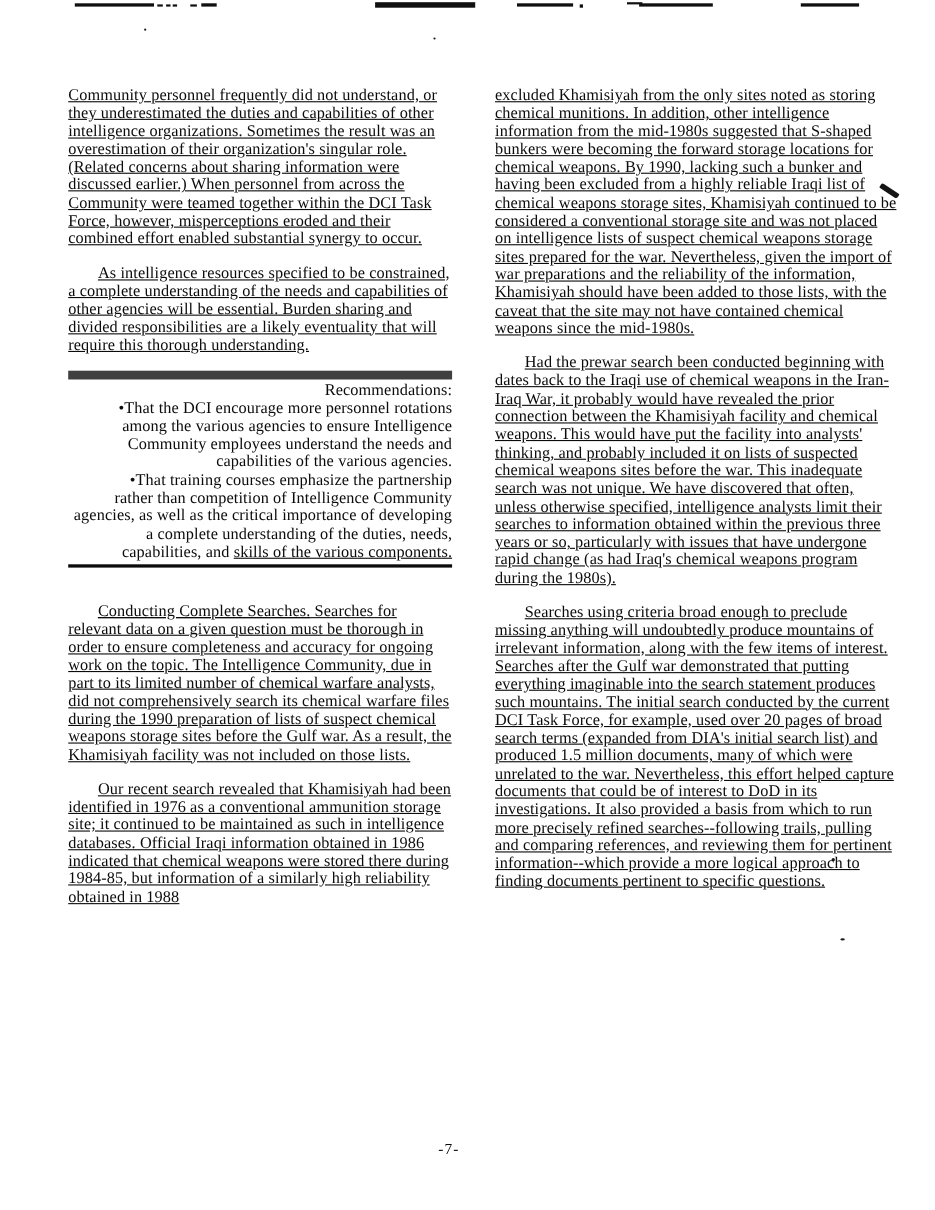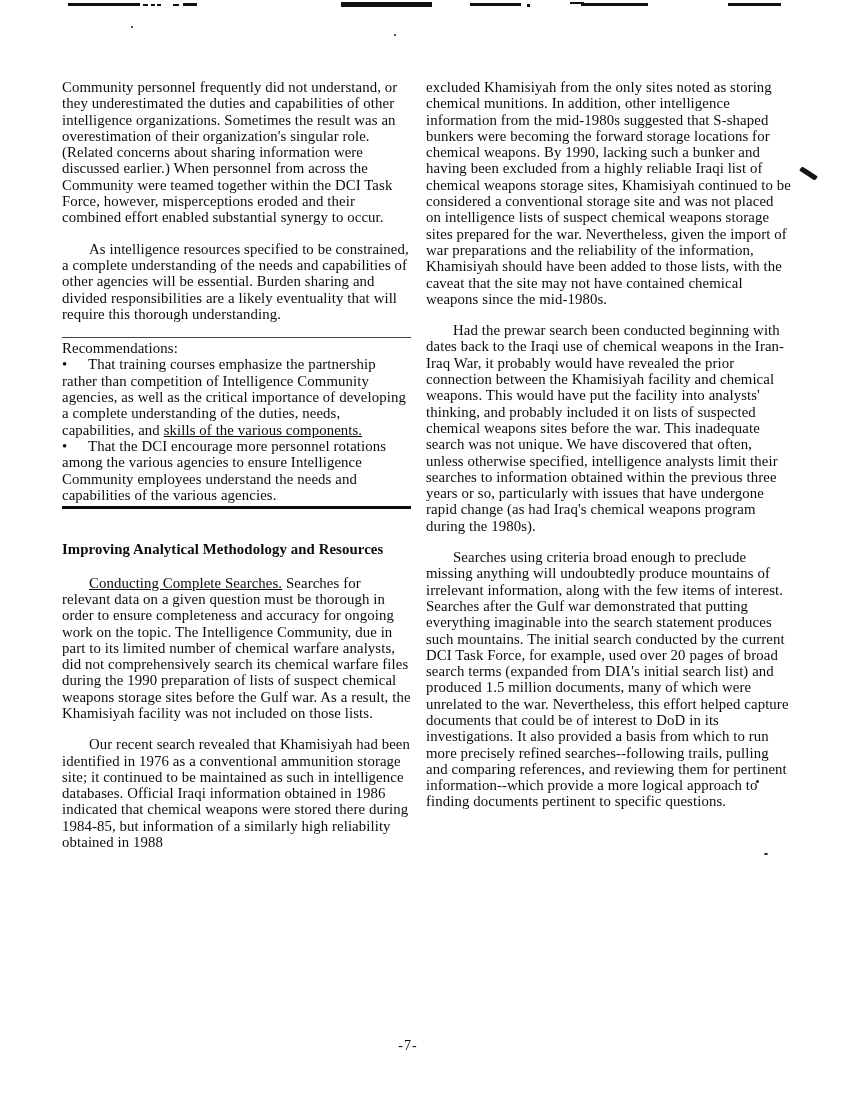--- a/index.html
+++ b/index.html
@@ -23,30 +23,31 @@
     transform: rotate(33deg); border-radius: 2px 1px 2px 1px;
   }
 
   .col {
     position: absolute; top: 79px;
     font-size: 14.8px; line-height: 16.3px;
     text-align: left;
     letter-spacing: 0.1px;
   }
   .col-left  { left: 62px;  width: 349px; }
-  .col-right { left: 426px; width: 366px; }
+  .col-right { left: 450px; width: 366px; }
 
-  .col p { margin: 0 0 15px 0; }
+  .col p { margin: 0 0 15px 0; text-decoration: underline; }
   .indent { text-indent: 27px; }
 
   .rec-box {
-    border-top: 1px solid #404040;
+    border-top: 8px solid #404040;
     border-bottom: 3px solid #0b0b0b;
     padding: 2px 0 3px 0;
     margin: 2px 0 32px 0;
+    text-align: right;
   }
   .rec-title { margin: 0; }
   .rec-item { margin: 0; }
   .rec-item .bullet { display: inline-block; width: 26px; }
 
   h2.section-heading {
     font-size: 14.8px; line-height: 16.5px;
     font-weight: bold; margin: 0 0 17px 0;
   }
   .u { text-decoration: underline; }
@@ -83,25 +84,24 @@
   <div class="speck" style="left:764px; top:853px; width:4px; height:2px;"></div>
 
   <div class="pen-mark"></div>
 
   <div class="col col-left">
     <p>Community personnel frequently did not understand, or they underestimated the duties and capabilities of other intelligence organizations. Sometimes the result was an overestimation of their organization's singular role. (Related concerns about sharing information were discussed earlier.) When personnel from across the Community were teamed together within the DCI Task Force, however, misperceptions eroded and their combined effort enabled substantial synergy to occur.</p>
     <p class="indent">As intelligence resources specified to be constrained, a complete understanding of the needs and capabilities of other agencies will be essential. Burden sharing and divided responsibilities are a likely eventuality that will require this thorough understanding.</p>
 
     <div class="rec-box">
       <div class="rec-title">Recommendations:</div>
+      <div class="rec-item"><span class="bullet">•</span><span>That the DCI encourage more personnel rotations among the various agencies to ensure Intelligence Community employees understand the needs and capabilities of the various agencies.</span></div>
       <div class="rec-item"><span class="bullet">•</span><span>That training courses emphasize the partnership rather than competition of Intelligence Community agencies, as well as the critical importance of developing a complete understanding of the duties, needs, capabilities, and </span><span class="u">skills of the various components.</span></div>
-      <div class="rec-item"><span class="bullet">•</span><span>That the DCI encourage more personnel rotations among the various agencies to ensure Intelligence Community employees understand the needs and capabilities of the various agencies.</span></div>
     </div>
 
-    <h2 class="section-heading">Improving Analytical Methodology and Resources</h2>
 
     <p class="indent"><span class="u">Conducting Complete Searches.</span><span> Searches for relevant data on a given question must be thorough in order to ensure completeness and accuracy for ongoing work on the topic. The Intelligence Community, due in part to its limited number of chemical warfare analysts, did not comprehensively search its chemical warfare files during the 1990 preparation of lists of suspect chemical weapons storage sites before the Gulf war. As a result, the Khamisiyah facility was not included on those lists.</span></p>
     <p class="indent">Our recent search revealed that Khamisiyah had been identified in 1976 as a conventional ammunition storage site; it continued to be maintained as such in intelligence databases. Official Iraqi information obtained in 1986 indicated that chemical weapons were stored there during 1984-85, but information of a similarly high reliability obtained in 1988</p>
   </div>
 
   <div class="col col-right">
     <p>excluded Khamisiyah from the only sites noted as storing chemical munitions. In addition, other intelligence information from the mid-1980s suggested that S-shaped bunkers were becoming the forward storage locations for chemical weapons. By 1990, lacking such a bunker and having been excluded from a highly reliable Iraqi list of chemical weapons storage sites, Khamisiyah continued to be considered a conventional storage site and was not placed on intelligence lists of suspect chemical weapons storage sites prepared for the war. Nevertheless, given the import of war preparations and the reliability of the information, Khamisiyah should have been added to those lists, with the caveat that the site may not have contained chemical weapons since the mid-1980s.</p>
     <p class="indent">Had the prewar search been conducted beginning with dates back to the Iraqi use of chemical weapons in the Iran-Iraq War, it probably would have revealed the prior connection between the Khamisiyah facility and chemical weapons. This would have put the facility into analysts' thinking, and probably included it on lists of suspected chemical weapons sites before the war. This inadequate search was not unique. We have discovered that often, unless otherwise specified, intelligence analysts limit their searches to information obtained within the previous three years or so, particularly with issues that have undergone rapid change (as had Iraq's chemical weapons program during the 1980s).</p>
     <p class="indent">Searches using criteria broad enough to preclude missing anything will undoubtedly produce mountains of irrelevant information, along with the few items of interest. Searches after the Gulf war demonstrated that putting everything imaginable into the search statement produces such mountains. The initial search conducted by the current DCI Task Force, for example, used over 20 pages of broad search terms (expanded from DIA's initial search list) and produced 1.5 million documents, many of which were unrelated to the war. Nevertheless, this effort helped capture documents that could be of interest to DoD in its investigations. It also provided a basis from which to run more precisely refined searches--following trails, pulling and comparing references, and reviewing them for pertinent information--which provide a more logical approach to finding documents pertinent to specific questions.</p>
   </div>

